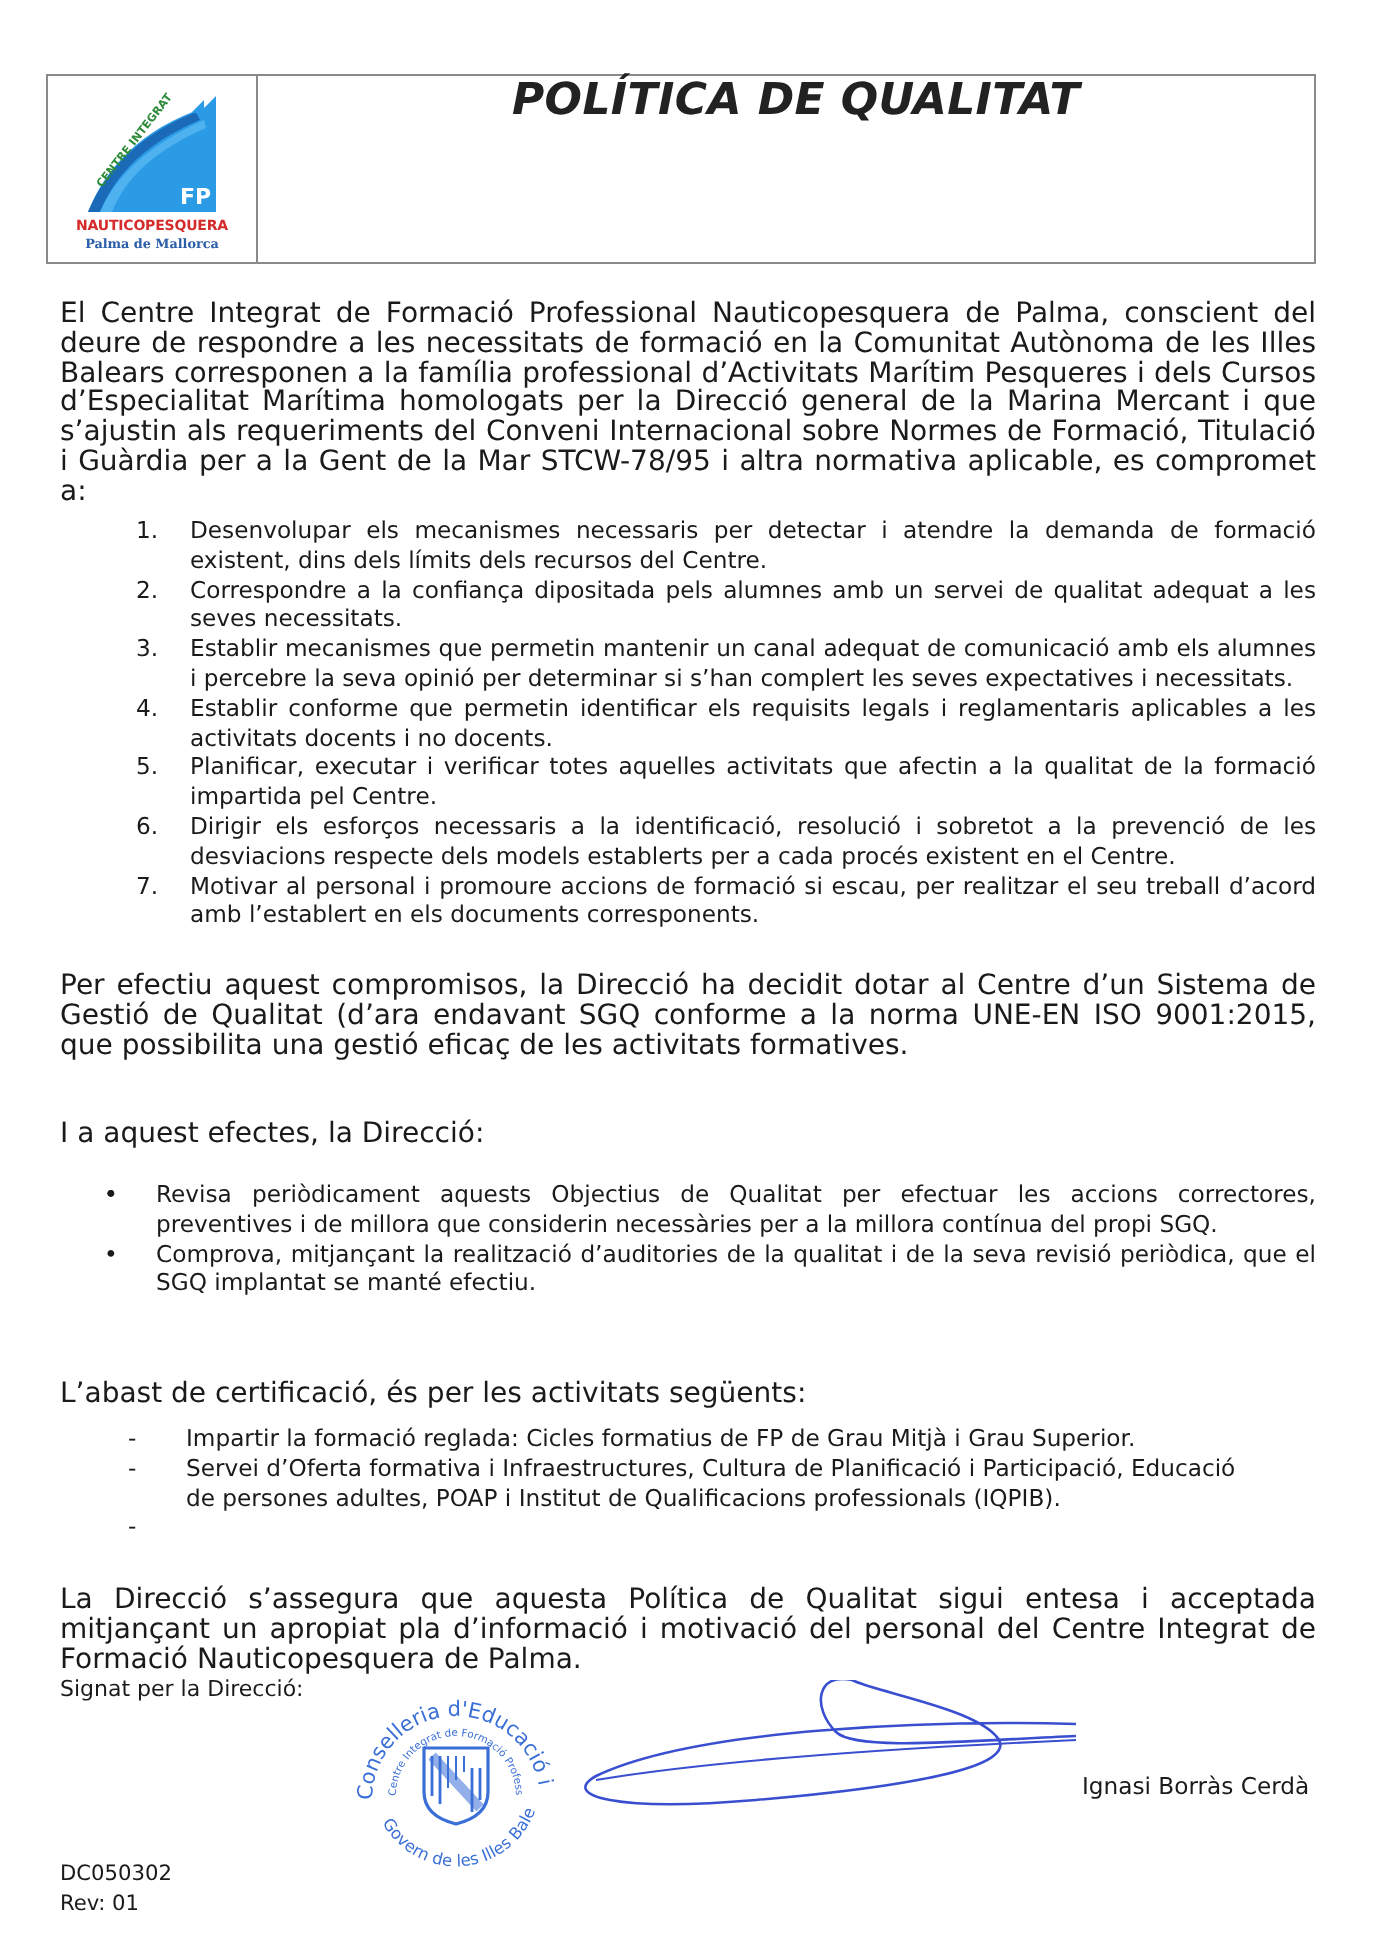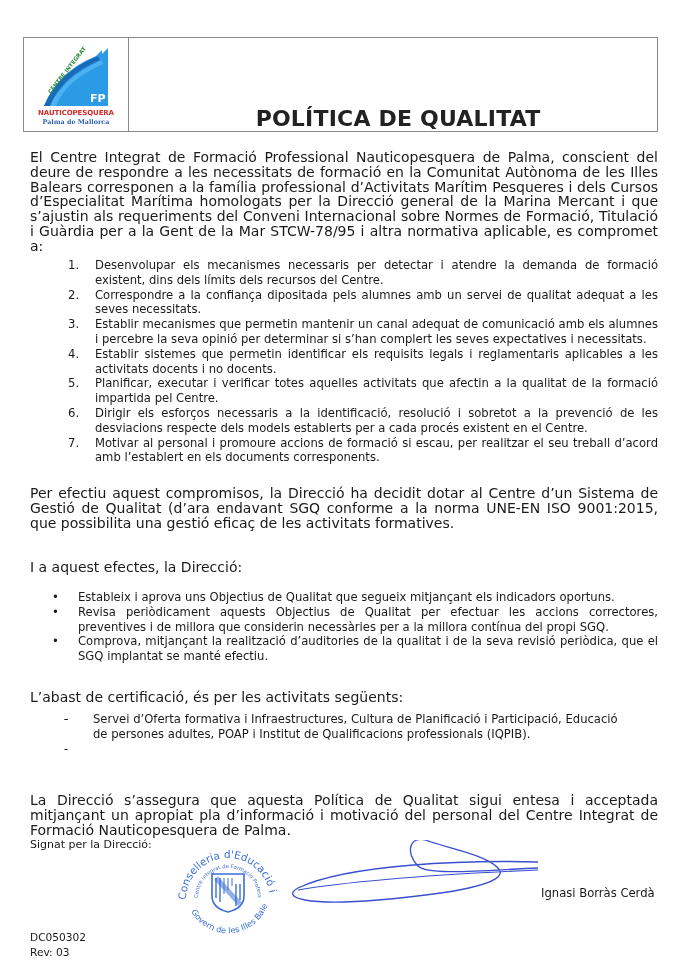--- a/index.html
+++ b/index.html
@@ -1,21 +1,21 @@
 <!DOCTYPE html>
 <html><head>
   <meta charset="utf-8">
   <style>
     html, body { margin: 0; padding: 0; background: #ffffff; }
     body { width: 696px; height: 969px; position: relative; overflow: hidden;
            font-family: "DejaVu Sans", sans-serif; color: #1a1a1a; }
     .header { position: absolute; left: 23px; top: 37px; width: 635px; height: 95px;
               border: 1px solid #8a8a8a; display: flex; box-sizing: border-box; }
     .logo-cell { width: 105px; border-right: 1px solid #8a8a8a; position: relative; box-sizing: border-box; }
-    .title-cell { flex: 1; display: flex; align-items: flex-end; justify-content: center; }
+    .title-cell { flex: 1; display: flex; align-items: flex-start; justify-content: center; font-style: italic; }
     .title { font-family: "DejaVu Sans", sans-serif; font-weight: bold; font-size: 22px; letter-spacing: 0.2px; color: #222; margin-left: 10px; }
     .logo-svg { position: absolute; left: 16px; top: 8px; }
     .logo-name { position: absolute; left: 0; width: 100%; text-align: center; font-weight: bold; }
     .logo-name.n1 { top: 71px; font-size: 7px; color: #d52b2b; letter-spacing: -0.1px; }
     .logo-name.n2 { top: 80px; font-size: 6.4px; color: #2a5ea8; font-family: "DejaVu Serif", serif; }
 
     .body-text { position: absolute; left: 30px; width: 628px; font-size: 14px; line-height: 14.8px; }
     p { margin: 0; text-align: justify; }
     .p1 { top: 150px; }
     ol.commit { position: absolute; left: 68px; top: 258px; width: 590px; margin: 0; padding: 0;
@@ -62,46 +62,46 @@
 </div>
 
 <div class="body-text p1">
   <p>El Centre Integrat de Formació Professional Nauticopesquera de Palma, conscient del deure de respondre a les necessitats de formació en la Comunitat Autònoma de les Illes Balears corresponen a la família professional d’Activitats Marítim Pesqueres i dels Cursos d’Especialitat Marítima homologats per la Direcció general de la Marina Mercant i que s’ajustin als requeriments del Conveni Internacional sobre Normes de Formació, Titulació i Guàrdia per a la Gent de la Mar STCW-78/95 i altra normativa aplicable, es compromet a:</p>
 </div>
 
 <ol class="commit">
   <li><span class="num">1.</span><span>Desenvolupar els mecanismes necessaris per detectar i atendre la demanda de formació existent, dins dels límits dels recursos del Centre.</span></li>
   <li><span class="num">2.</span><span>Correspondre a la confiança dipositada pels alumnes amb un servei de qualitat adequat a les seves necessitats.</span></li>
   <li><span class="num">3.</span><span>Establir mecanismes que permetin mantenir un canal adequat de comunicació amb els alumnes i percebre la seva opinió per determinar si s’han complert les seves expectatives i necessitats.</span></li>
-  <li><span class="num">4.</span><span>Establir sistemes que permetin identificar els requisits legals i reglamentaris aplicables a les activitats docents i no docents.</span></li>
+  <li><span class="num">4.</span><span>Establir conforme que permetin identificar els requisits legals i reglamentaris aplicables a les activitats docents i no docents.</span></li>
   <li><span class="num">5.</span><span>Planificar, executar i verificar totes aquelles activitats que afectin a la qualitat de la formació impartida pel Centre.</span></li>
   <li><span class="num">6.</span><span>Dirigir els esforços necessaris a la identificació, resolució i sobretot a la prevenció de les desviacions respecte dels models establerts per a cada procés existent en el Centre.</span></li>
   <li><span class="num">7.</span><span>Motivar al personal i promoure accions de formació si escau, per realitzar el seu treball d’acord amb l’establert en els documents corresponents.</span></li>
 </ol>
 
 <div class="body-text p2">
   <p>Per efectiu aquest compromisos, la Direcció ha decidit dotar al Centre d’un Sistema de Gestió de Qualitat (d’ara endavant SGQ conforme a la norma UNE-EN ISO 9001:2015, que possibilita una gestió eficaç de les activitats formatives.</p>
 </div>
 
 <div class="body-text p3">
   <p>I a aquest efectes, la Direcció:</p>
 </div>
 
 <ul class="dir">
-  <li><span class="bul">•</span><span>Estableix i aprova uns Objectius de Qualitat que segueix mitjançant els indicadors oportuns.</span></li>
+  <li><span class="bul">•</span></li>
   <li><span class="bul">•</span><span>Revisa periòdicament aquests Objectius de Qualitat per efectuar les accions correctores, preventives i de millora que considerin necessàries per a la millora contínua del propi SGQ.</span></li>
   <li><span class="bul">•</span><span>Comprova, mitjançant la realització d’auditories de la qualitat i de la seva revisió periòdica, que el SGQ implantat se manté efectiu.</span></li>
 </ul>
 
 <div class="body-text p4">
   <p>L’abast de certificació, és per les activitats següents:</p>
 </div>
 
 <ul class="scope">
-  <li><span class="dash">-</span></li>
+  <li><span class="dash">-</span><span>Impartir la formació reglada: Cicles formatius de FP de Grau Mitjà i Grau Superior.</span></li>
   <li><span class="dash">-</span><span>Servei d’Oferta formativa i Infraestructures, Cultura de Planificació i Participació, Educació de persones adultes, POAP i Institut de Qualificacions professionals (IQPIB).</span></li>
   <li><span class="dash">-</span></li>
 </ul>
 
 <div class="body-text p5">
   <p>La Direcció s’assegura que aquesta Política de Qualitat sigui entesa i acceptada mitjançant un apropiat pla d’informació i motivació del personal del Centre Integrat de Formació Nauticopesquera de Palma.</p>
 </div>
 
 <div class="signed">Signat per la Direcció:</div>
 
@@ -126,14 +126,14 @@
 
 <svg class="signature" width="250" height="80" viewBox="0 0 250 80">
   <path d="M250 22 C 180 20, 60 24, 10 48 C -8 58, 20 66, 90 60 C 160 54, 225 44, 210 28 C 198 14, 150 6, 138 0 C 120 -4, 118 14, 130 26 C 140 36, 200 30, 250 28" fill="none" stroke="#3a4fd0" stroke-width="1.3"></path>
   <path d="M10 50 C 70 40, 160 34, 250 30" fill="none" stroke="#3a4fd0" stroke-width="1.1"></path>
 </svg>
 
 <div class="signer">Ignasi Borràs Cerdà</div>
 
 <div class="doccode">
   <div>DC050302</div>
-  <div>Rev: 03</div>
+  <div>Rev: 01</div>
 </div>
 
 </body></html>

